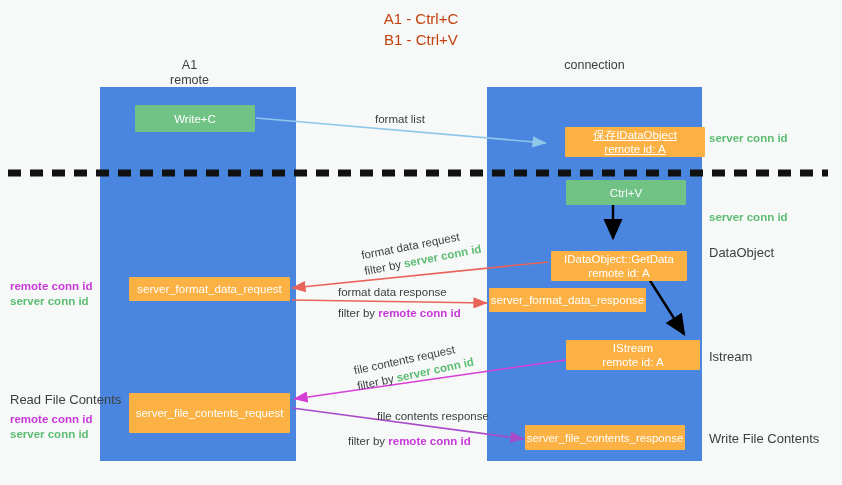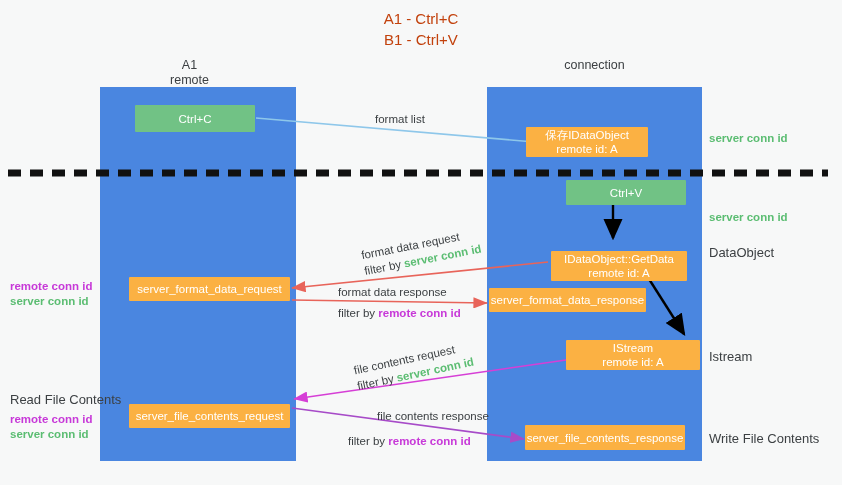--- a/index.html
+++ b/index.html
@@ -150,24 +150,24 @@
     <line x1="548" y1="262" x2="292" y2="288" stroke="#e8645a" stroke-width="1.6" marker-end="url(#ah-red)"></line>
 
     <line x1="292" y1="300" x2="487" y2="303" stroke="#e8645a" stroke-width="1.6" marker-end="url(#ah-red)"></line>
 
     <line x1="566" y1="360" x2="294" y2="399" stroke="#d63fd6" stroke-width="1.6" marker-end="url(#ah-magenta)"></line>
 
     <line x1="292" y1="408" x2="524" y2="439" stroke="#a74bc8" stroke-width="1.6" marker-end="url(#ah-purple)"></line>
   </svg>
 
   <div class="abs node green" style="left:135px; top:105px; width:120px; height:27px;">
-    <span class="ln">Ctrl+C</span>
-  </div>
-
-  <div class="abs node orange" style="left:526px; top:127px; width:122px; height:30px;">
+    <span class="ln">Write+C</span>
+  </div>
+
+  <div class="abs node orange" style="left:565px; top:127px; width:140px; height:30px;text-decoration:underline;">
     <span class="ln">保存IDataObject</span>
     <span class="ln">remote id: A</span>
   </div>
 
   <div class="abs node green" style="left:566px; top:180px; width:120px; height:25px;">
     <span class="ln">Ctrl+V</span>
   </div>
 
   <div class="abs node orange" style="left:551px; top:251px; width:136px; height:30px;">
     <span class="ln">IDataObject::GetData</span>
@@ -180,21 +180,21 @@
   </div>
 
   <div class="abs node orange" style="left:129px; top:277px; width:161px; height:24px;">
     <span class="ln">server_format_data_request</span>
   </div>
 
   <div class="abs node orange" style="left:489px; top:288px; width:157px; height:24px;">
     <span class="ln">server_format_data_response</span>
   </div>
 
-  <div class="abs node orange" style="left:129px; top:393px; width:161px; height:24px;margin-top:11px;">
+  <div class="abs node orange" style="left:129px; top:393px; width:161px; height:40px;">
     <span class="ln">server_file_contents_request</span>
   </div>
 
   <div class="abs node orange" style="left:525px; top:425px; width:160px; height:25px;">
     <span class="ln">server_file_contents_response</span>
   </div>
 
   <div class="abs edge-label" style="left:375px; top:111px;">format list</div>
 
   <div class="abs" style="left:366px; top:247px;">

